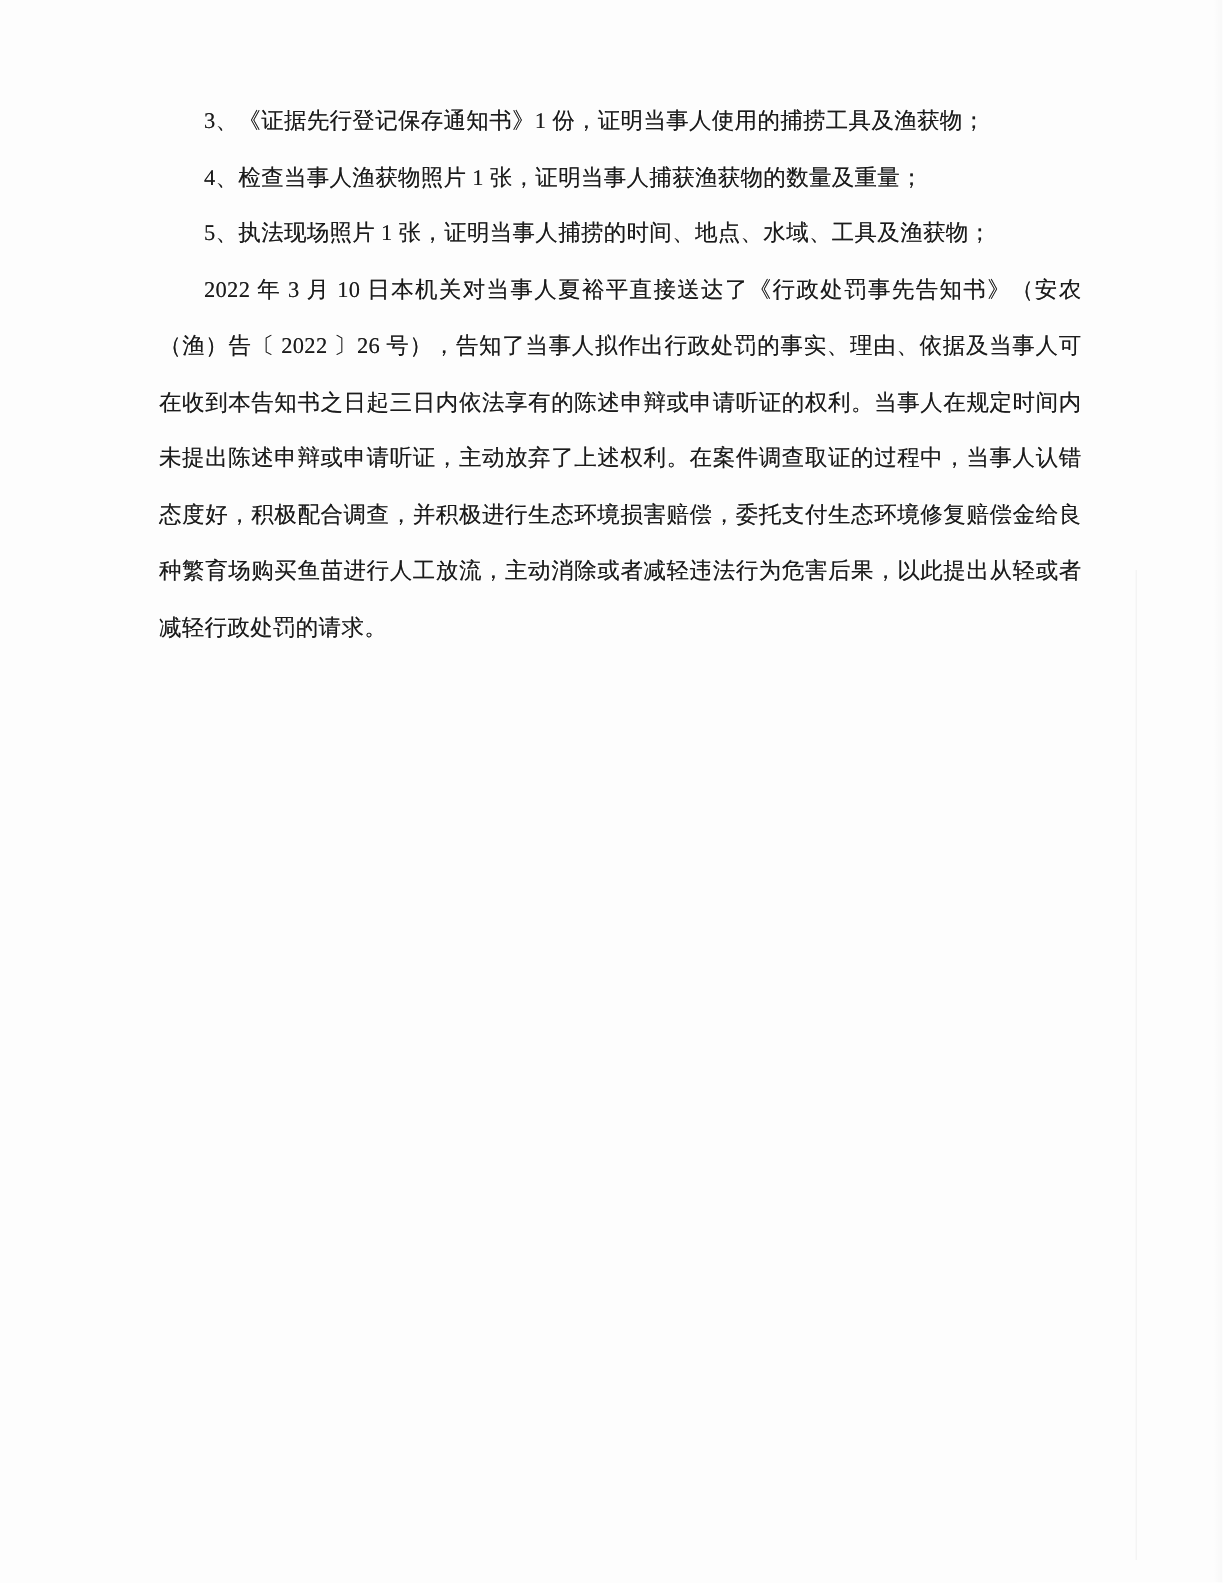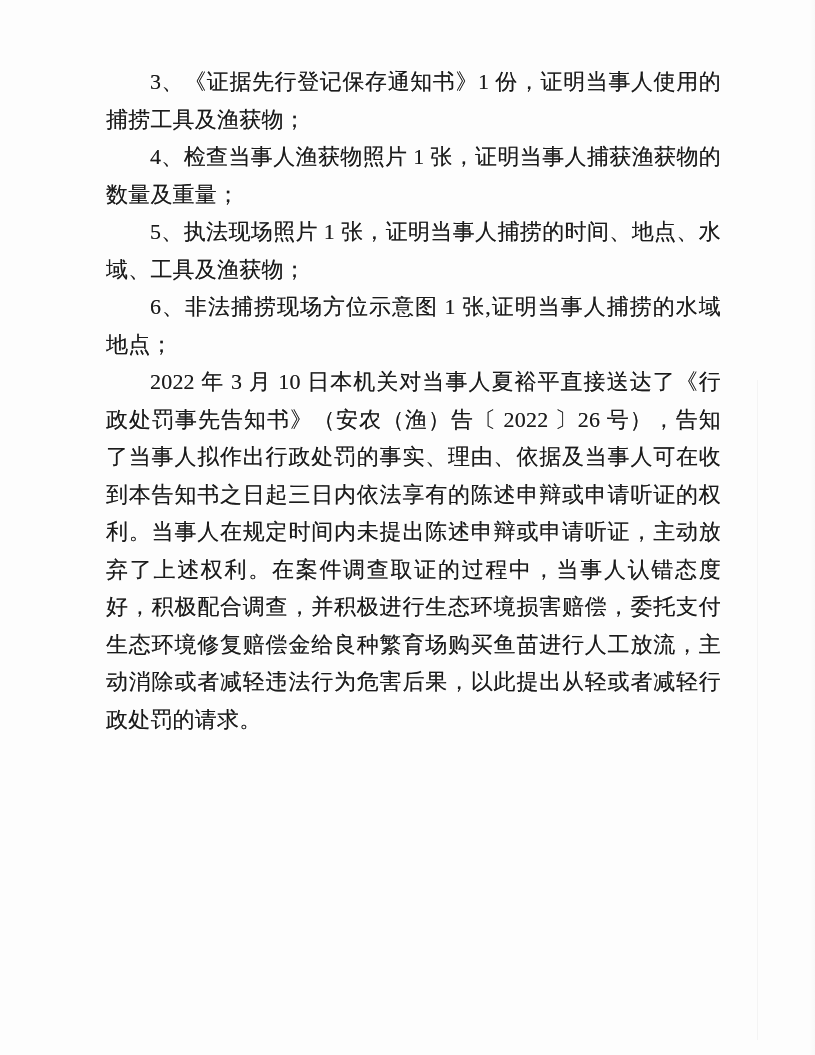--- a/index.html
+++ b/index.html
@@ -19,21 +19,21 @@
     height: 1055px;
     background: #fdfdfd;
     overflow: hidden;
   }
   .doc-content {
     position: absolute;
     left: 106px;
     top: 63px;
     width: 615px;
     color: #1b1b1b;
-    font-size: 22px;
+    font-size: 15px;
     line-height: 37.5px;
     text-align: justify;
     letter-spacing: 0.2px;
     
     text-shadow: 0 0 0.4px rgba(0,0,0,0.55);
   }
   .doc-content p {
     margin: 0;
     text-indent: 2em;
   }
@@ -58,20 +58,19 @@
 </style>
 </head>
 <body>
 
 <div class="page">
 
   <div class="doc-content">
     <p>3、《证据先行登记保存通知书》1 份，证明当事人使用的捕捞工具及渔获物；</p>
     <p>4、检查当事人渔获物照片 1 张，证明当事人捕获渔获物的数量及重量；</p>
     <p>5、执法现场照片 1 张，证明当事人捕捞的时间、地点、水域、工具及渔获物；</p>
-    <p>6、非法捕捞现场方位示意图 1 张,证明当事人捕捞的水域地点；</p>
     <p>2022 年 3 月 10 日本机关对当事人夏裕平直接送达了《行政处罚事先告知书》（安农（渔）告〔 2022 〕26 号），告知了当事人拟作出行政处罚的事实、理由、依据及当事人可在收到本告知书之日起三日内依法享有的陈述申辩或申请听证的权利。当事人在规定时间内未提出陈述申辩或申请听证，主动放弃了上述权利。在案件调查取证的过程中，当事人认错态度好，积极配合调查，并积极进行生态环境损害赔偿，委托支付生态环境修复赔偿金给良种繁育场购买鱼苗进行人工放流，主动消除或者减轻违法行为危害后果，以此提出从轻或者减轻行政处罚的请求。</p>
   </div>
 
   <div class="scan-streak"></div>
   <div class="edge-shade"></div>
 
 </div>
 
 </body></html>

